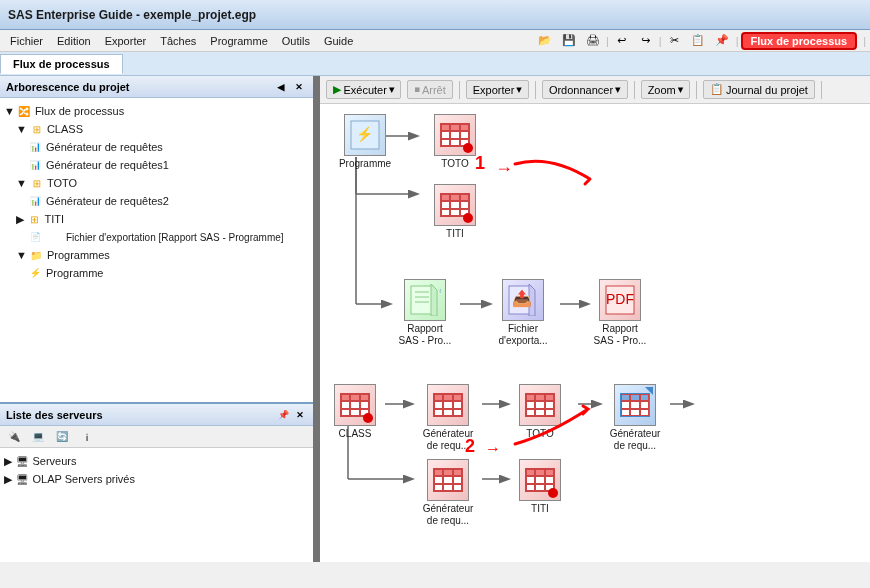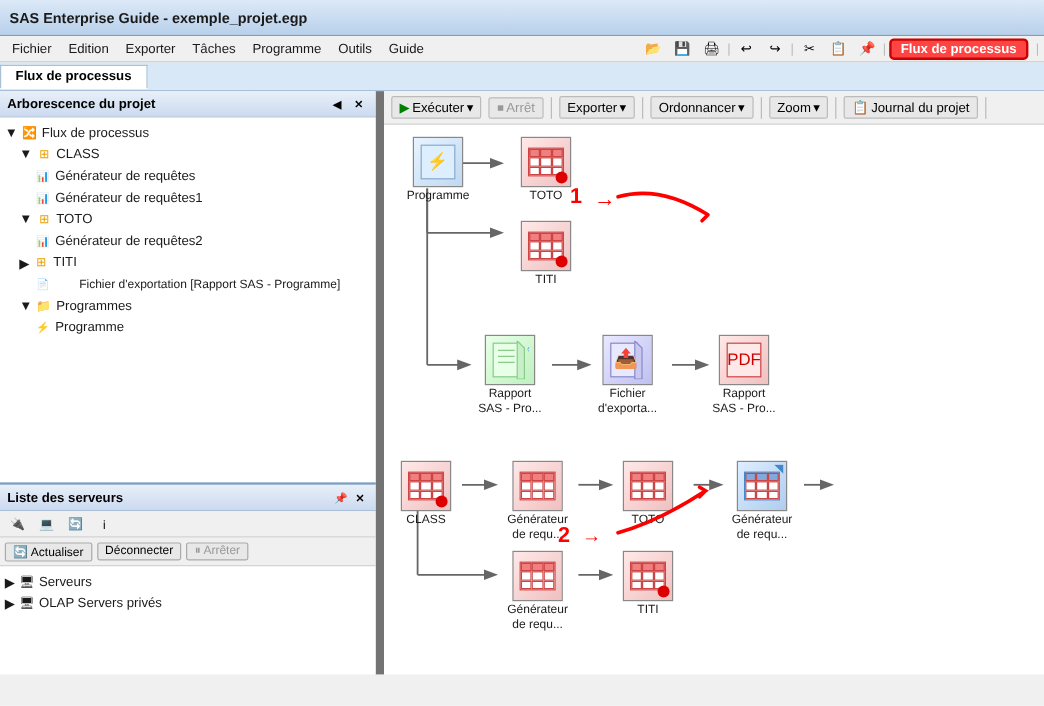--- a/index.html
+++ b/index.html
@@ -407,25 +407,20 @@
           <span class="toolbar-icon" style="width:14px;height:14px;font-size:9px;">📌</span>
           <span class="toolbar-icon" style="width:14px;height:14px;font-size:9px;">✕</span>
         </div>
       </div>
       <div style="background:#f0f0f0; height:22px; display:flex; align-items:center; padding:0 4px; border-bottom:1px solid #ccc; gap:2px;">
         <span class="toolbar-icon" style="font-size:10px;">🔌</span>
         <span class="toolbar-icon" style="font-size:10px;">💻</span>
         <span class="toolbar-icon" style="font-size:10px;">🔄</span>
         <span class="toolbar-icon" style="font-size:10px;">ℹ</span>
       </div>
-      <div class="bottom-panel-toolbar">
-        <button class="canvas-toolbar-btn">🔄 Actualiser</button>
-        <button class="canvas-toolbar-btn">Déconnecter</button>
-        <button class="canvas-toolbar-btn" style="color:#999;">⏸ Arrêter</button>
-      </div>
       <div class="server-tree">
         <div class="tree-item">
           <span style="margin-right:2px;">▶</span>
           <span class="tree-icon">🖥</span>
           <span>Serveurs</span>
         </div>
         <div class="tree-item">
           <span style="margin-right:2px;">▶</span>
           <span class="tree-icon">🖥</span>
           <span>OLAP Servers privés</span>

